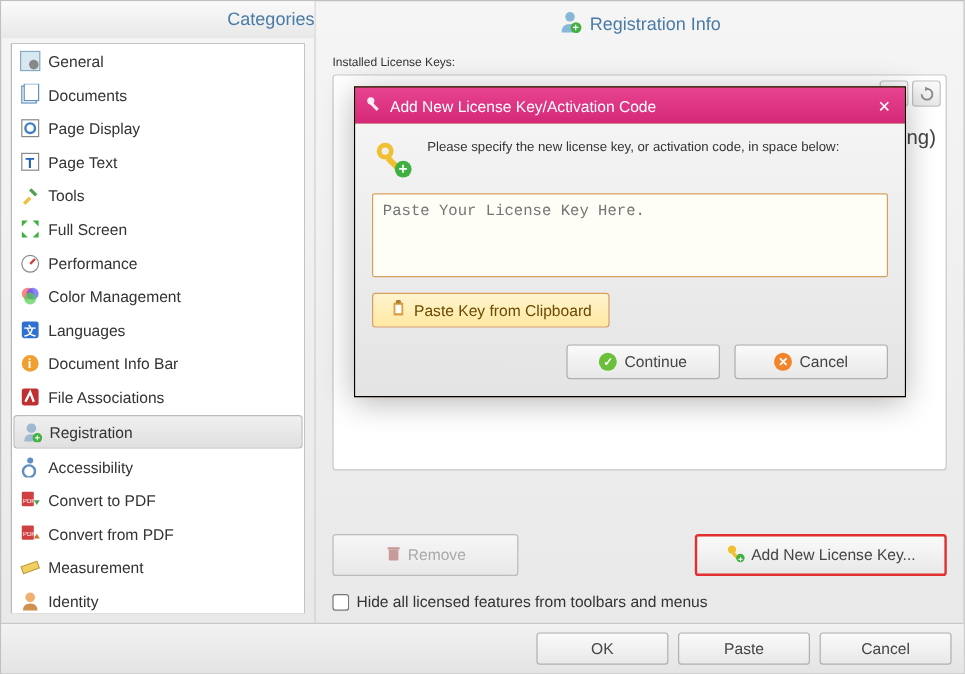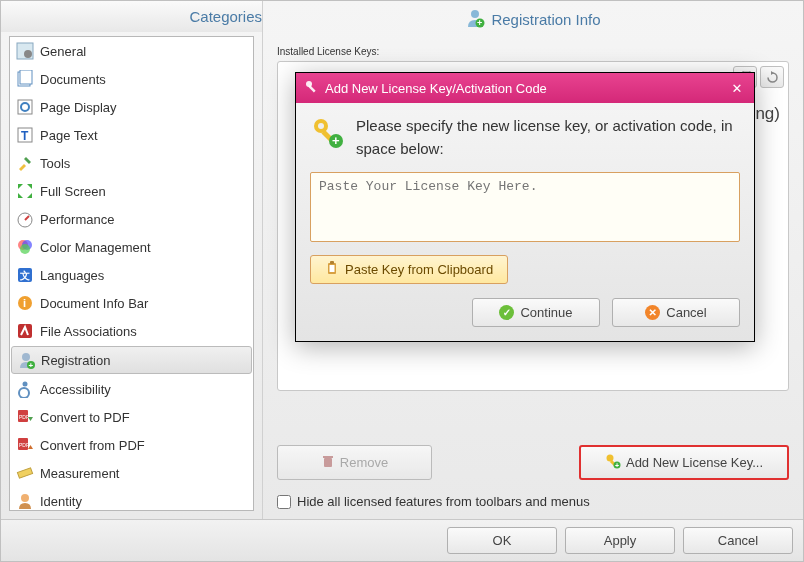--- a/index.html
+++ b/index.html
@@ -194,21 +194,21 @@
   width: 18px;
   text-align: center;
   cursor: default;
 }
 .dialog-body {
   padding: 12px 14px 14px 14px;
   background: linear-gradient(to bottom, #f4f4f4, #e4e4e4);
 }
 .spec-row { display: flex; gap: 12px; align-items: flex-start; }
 .spec-row .key-icon { width: 34px; height: 34px; }
-.spec-text { flex: 1; font-size: 15px; color: #333; line-height: 1.5; }
+.spec-text { flex: 1; font-size: 11px; color: #333; line-height: 1.5; }
 .paste-box {
   margin-top: 12px;
   width: 100%;
   height: 70px;
   border: 1px solid #d8a060;
   background: #fffef6;
   color: #c02020;
   font-family: "Courier New", monospace;
   font-size: 13px;
   padding: 6px 8px;
@@ -480,21 +480,21 @@
       </div>
       <div class="hide-row">
         <input type="checkbox" style="">
         <span>Hide all licensed features from toolbars and menus</span>
       </div>
     </div>
   </div>
 
   <div class="bottom-bar">
     <div class="btn">OK</div>
-    <div class="btn">Apply</div>
+    <div class="btn">Paste</div>
     <div class="btn">Cancel</div>
   </div>
 </div>
 
 <div class="dialog">
   <div class="dialog-title">
     <span>
       <svg width="15" height="15">
           <circle cx="5" cy="5" r="3" fill="#fff" opacity=".9"></circle>
           <rect x="6" y="6" width="8" height="2.5" fill="#fff" opacity=".9" transform="rotate(45 6 6)"></rect>

